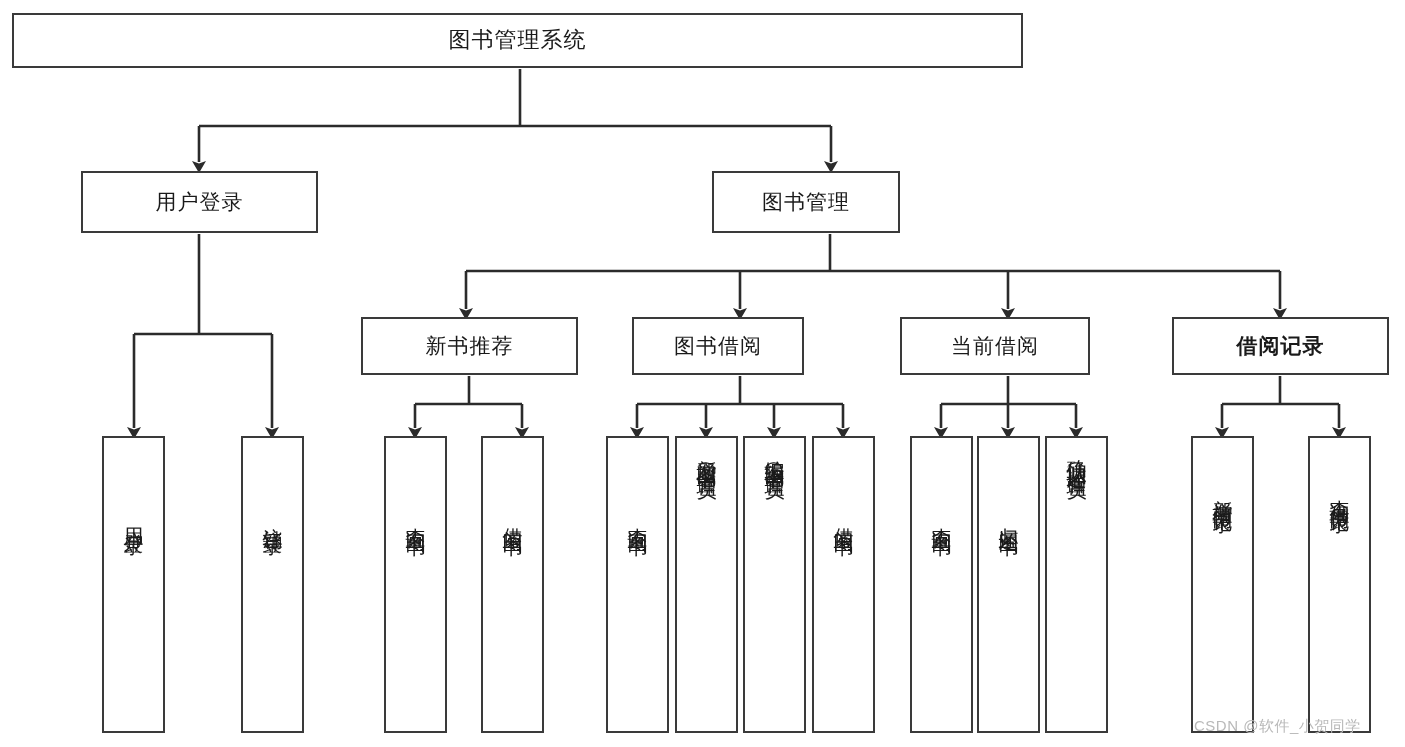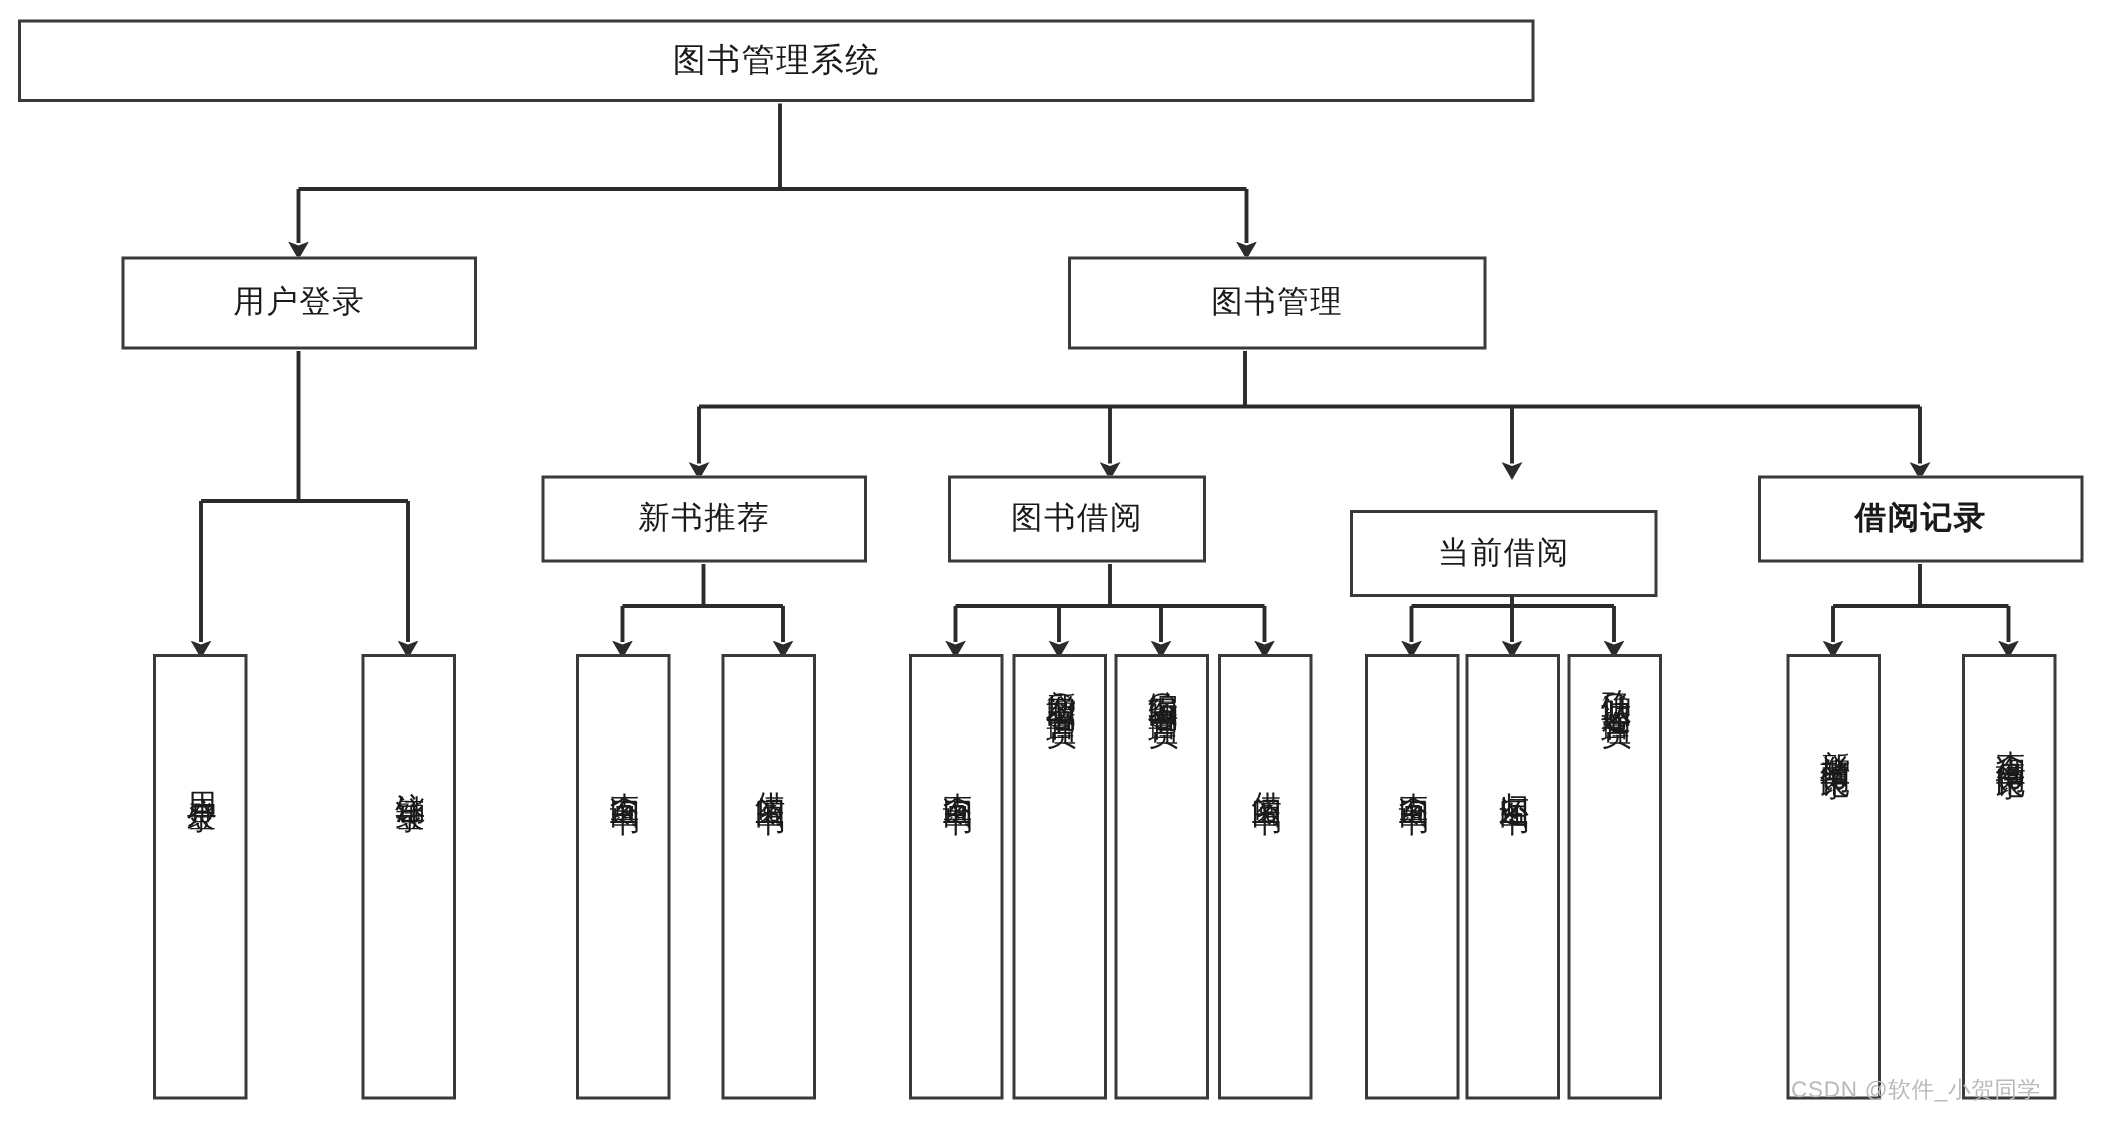--- a/index.html
+++ b/index.html
@@ -131,31 +131,31 @@
     </g>
   </svg>
 
   <div class="node horiz root" style="left:12px; top:13px; width:1011px; height:55px;">
     <span class="label">图书管理系统</span>
   </div>
 
   <div class="node horiz" style="left:81px; top:171px; width:237px; height:62px;">
     <span class="label">用户登录</span>
   </div>
-  <div class="node horiz" style="left:712px; top:171px; width:279px; height:62px;">
+  <div class="node horiz" style="left:712px; top:171px; width:188px; height:62px;">
     <span class="label">图书管理</span>
   </div>
 
   <div class="node horiz" style="left:361px; top:317px; width:217px; height:58px;">
     <span class="label">新书推荐</span>
   </div>
   <div class="node horiz" style="left:632px; top:317px; width:172px; height:58px;">
     <span class="label">图书借阅</span>
   </div>
-  <div class="node horiz" style="left:900px; top:317px; width:205px; height:58px;margin-top:23px;">
+  <div class="node horiz" style="left:900px; top:317px; width:190px; height:58px;">
     <span class="label">当前借阅</span>
   </div>
   <div class="node horiz" style="left:1172px; top:317px; width:217px; height:58px;font-weight:bold;">
     <span class="label">借阅记录</span>
   </div>
 
   <div class="node vert mid" style="left:102px; top:436px; width:63px; height:297px;">
     <span class="label">用户登录</span>
   </div>
   <div class="node vert mid" style="left:241px; top:436px; width:63px; height:297px;">

